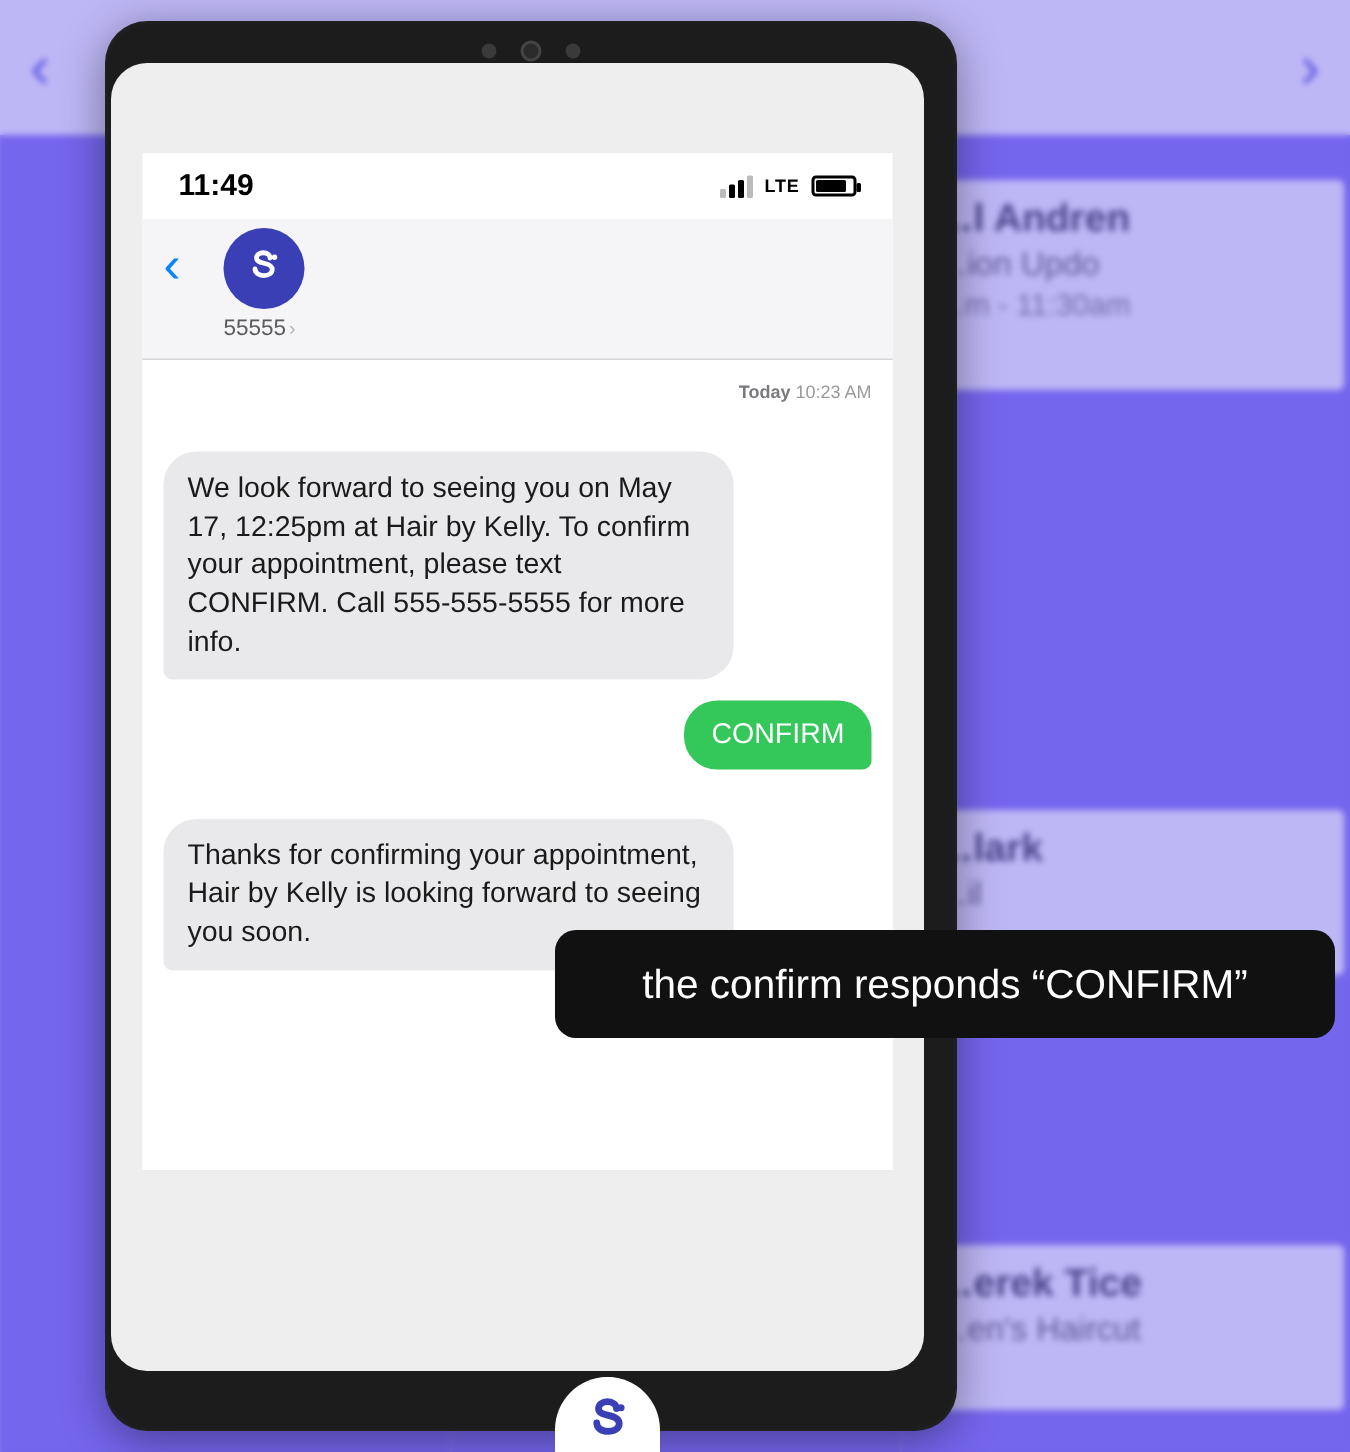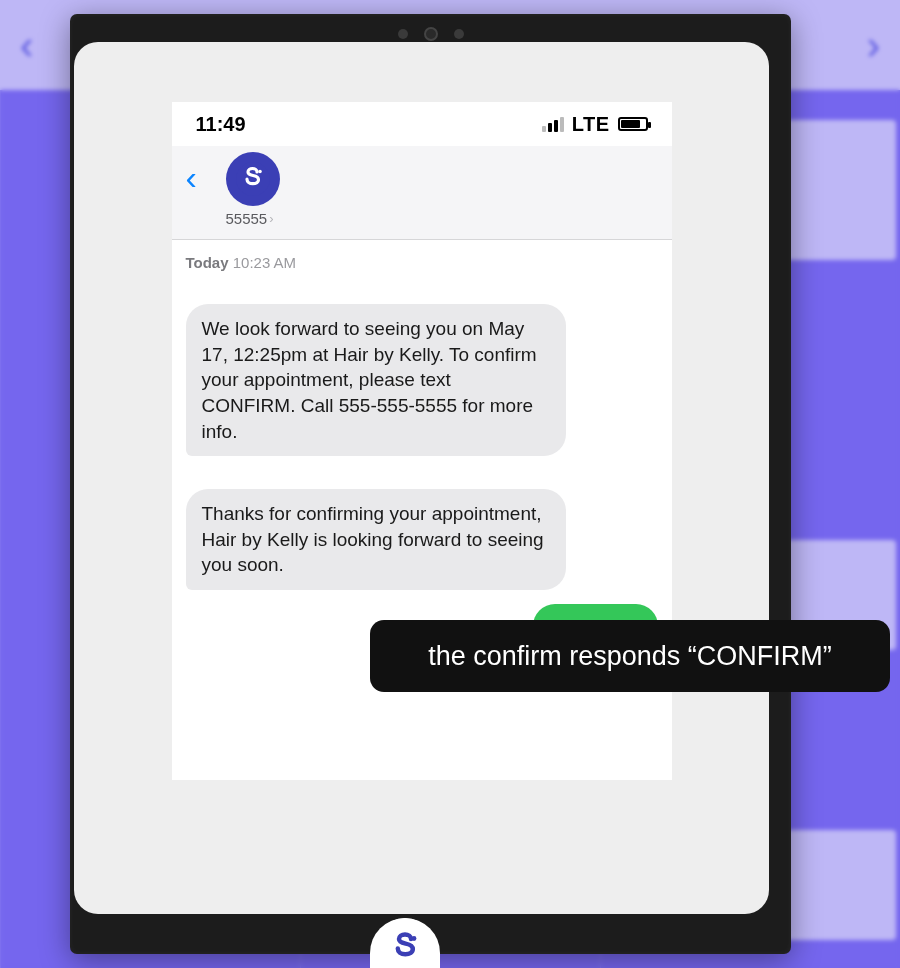--- a/index.html
+++ b/index.html
@@ -48,23 +48,23 @@
     color:#2a2a3a;
   }
   .bg-card .n { font-size:26px; font-weight:700; }
   .bg-card .s { font-size:22px; color:#555; margin-top:2px; }
   .bg-card .t { font-size:20px; color:#777; margin-top:4px; }
 
   
   .tablet {
     position:absolute;
     left:70px; top:14px;
-    width:721px; height:940px;
+    width:568px; height:940px;
     background:#1c1c1c;
-    border-radius:7px;
+    border-radius:28px;
     box-shadow: 0 6px 30px rgba(0,0,0,0.4), inset 0 0 6px rgba(255,255,255,0.05);
     padding:28px 22px 40px 4px;
   }
   .tablet-notch {
     position:absolute; top:14px; left:50%; transform:translateX(-50%);
     width:120px; height:12px;
     display:flex; align-items:center; justify-content:center; gap:16px;
   }
   .tablet-notch .dot { width:10px; height:10px; border-radius:50%; background:#3a3a3a; }
   .tablet-notch .cam { width:14px; height:14px; border-radius:50%; background:#2a2a2a; border:2px solid #444; }
@@ -83,21 +83,21 @@
     width:500px;
     background:#fff;
     display:flex; flex-direction:column;
   }
   .statusbar {
     height:44px;
     display:flex; align-items:center; justify-content:space-between;
     padding:0 24px;
     font-size:20px; font-weight:600; color:#000;
   }
-  .statusbar .right-cluster { display:flex; align-items:center; gap:8px; font-size:20px; font-weight:700; letter-spacing:0.5px; }
+  .statusbar .right-cluster { display:flex; align-items:center; gap:8px; font-size:12px; font-weight:700; letter-spacing:0.5px; }
   .sig-bars { display:inline-flex; align-items:flex-end; gap:2px; }
   .sig-bars span { width:4px; background:#000; display:inline-block; border-radius:1px;}
   .sig-bars span:nth-child(1){height:6px; background:#bbb;}
   .sig-bars span:nth-child(2){height:9px;}
   .sig-bars span:nth-child(3){height:12px;}
   .sig-bars span:nth-child(4){height:15px; background:#bbb;}
   .battery {
     width:30px; height:14px; border:2px solid #000; border-radius:3px; position:relative;
   }
   .battery::after { content:""; position:absolute; right:-5px; top:3px; width:3px; height:6px; background:#000; border-radius:1px;}
@@ -124,21 +124,21 @@
     position:relative;
   }
   .sender-row { font-size:15px; color:#5a5a5e; display:flex; align-items:center; gap:2px;}
   .sender-row .chev { color:#b5b5b9; font-size:13px;}
 
   .thread {
     flex:1; padding:14px 14px; background:#fff;
     display:flex; flex-direction:column; gap:14px;
     min-height:540px;
   }
-  .time-sep { text-align:left; font-size:15px; color:#9a9a9e; }
+  .time-sep { text-align:right; font-size:12px; color:#9a9a9e; }
   .time-sep b { color:#7a7a7e; font-weight:600; }
 
   .bubble {
     max-width:380px;
     padding:12px 16px;
     border-radius:22px;
     font-size:19px;
     line-height:1.35;
     position:relative;
   }
@@ -270,23 +270,23 @@
 
       <div class="thread">
         <div class="time-sep">
           <b>Today</b>
           <span> </span>
           <span>10:23 AM</span>
         </div>
 
         <div class="bubble in">We look forward to seeing you on May 17, 12:25pm at Hair by Kelly. To confirm your appointment, please text CONFIRM. Call 555-555-5555 for more info.</div>
 
+        <div class="bubble out">CONFIRM</div>
+
         <div class="bubble in">Thanks for confirming your appointment, Hair by Kelly is looking forward to seeing you soon.</div>
-
-        <div class="bubble out">CONFIRM</div>
       </div>
 
     </div>
   </div>
 </div>
 
 <div class="caption">
   <div>the confirm responds “CONFIRM”</div>
 </div>
 

